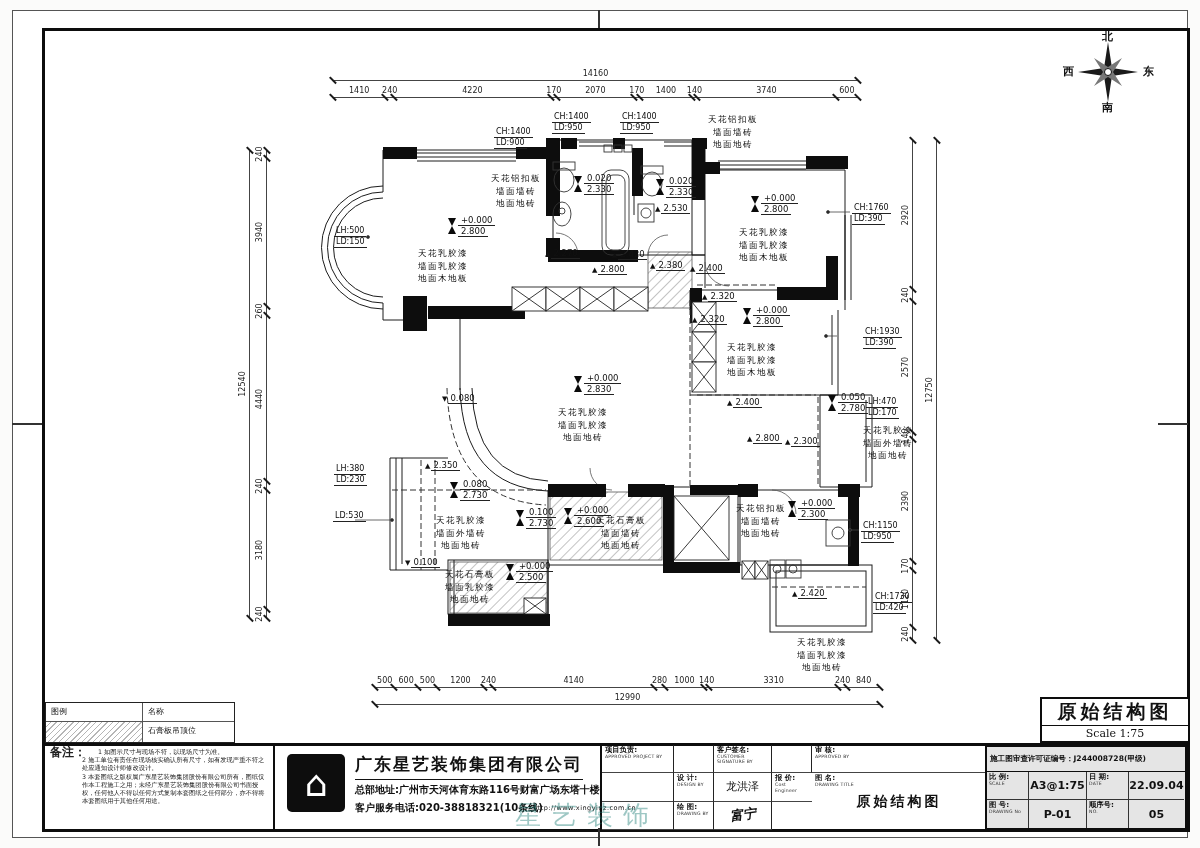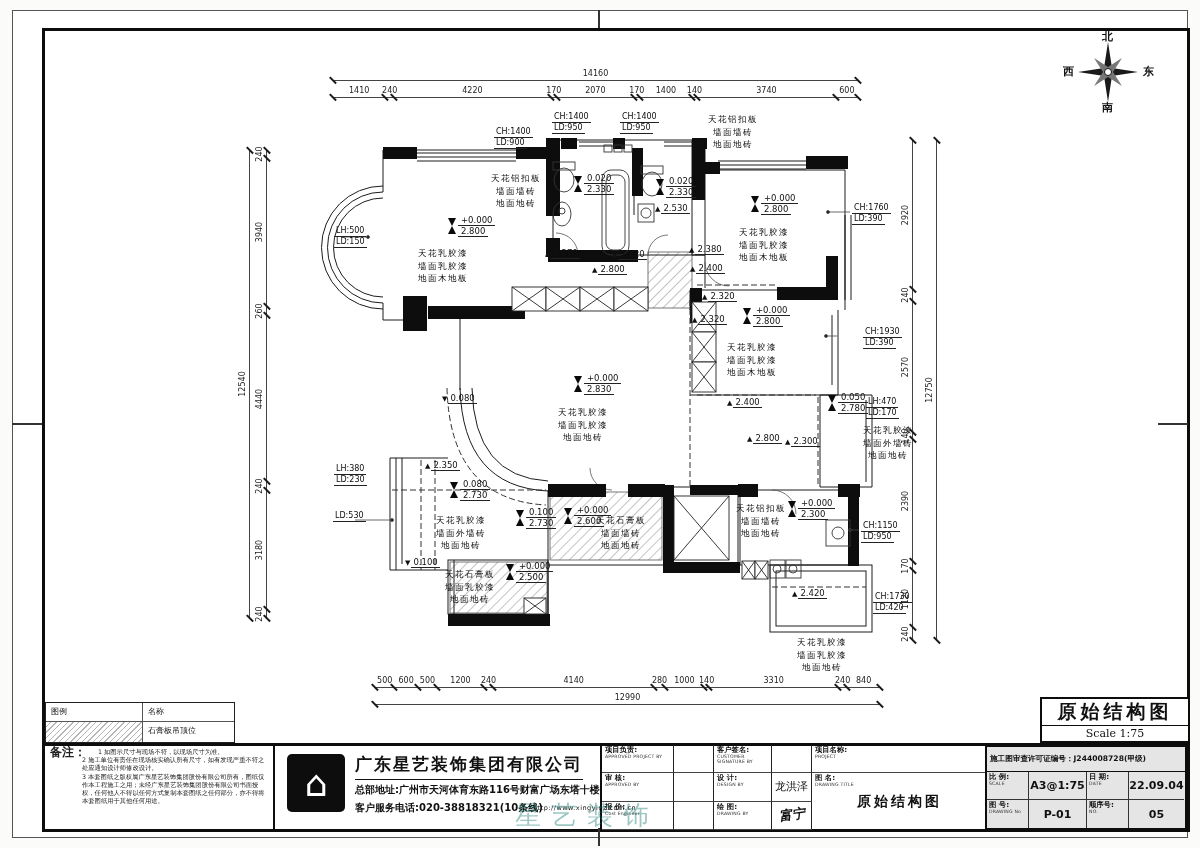--- a/index.html
+++ b/index.html
@@ -470,21 +470,21 @@
     <div class="e2" style="left: 516px; top: 507px;">
       <span class="bow"></span>
       <span class="tx">
         <i>0.100</i>
         <i>2.730</i>
       </span>
     </div>
     <div class="e1" style="left: 545px; top: 248px;"><span class="tri">▲</span><span class="u">2.270</span></div>
     <div class="e1" style="left: 592px; top: 264px;"><span class="tri">▲</span><span class="u">2.800</span></div>
     <div class="e1" style="left: 612px; top: 249px;"><span class="tri">▲</span><span class="u">2.420</span></div>
-    <div class="e1" style="left: 650px; top: 244px; padding-left: 39px;"><span class="tri">▲</span><span class="u">2.380</span></div>
+    <div class="e1" style="left: 650px; top: 260px;"><span class="tri">▲</span><span class="u">2.380</span></div>
     <div class="e1" style="left: 690px; top: 263px;"><span class="tri">▲</span><span class="u">2.400</span></div>
     <div class="e1" style="left: 702px; top: 291px;"><span class="tri">▲</span><span class="u">2.320</span></div>
     <div class="e1" style="left: 692px; top: 314px;"><span class="tri">▲</span><span class="u">2.320</span></div>
     <div class="e1" style="left: 655px; top: 203px;"><span class="tri">▲</span><span class="u">2.530</span></div>
     <div class="e1" style="left: 425px; top: 460px;"><span class="tri">▲</span><span class="u">2.350</span></div>
     <div class="e1" style="left: 442px; top: 393px;"><span class="tri">▼</span><span class="u">0.080</span></div>
     <div class="e1" style="left: 405px; top: 557px;"><span class="tri">▼</span><span class="u">0.100</span></div>
     <div class="e1" style="left: 727px; top: 397px;"><span class="tri">▲</span><span class="u">2.400</span></div>
     <div class="e1" style="left: 747px; top: 433px;"><span class="tri">▲</span><span class="u">2.800</span></div>
     <div class="e1" style="left: 785px; top: 436px;"><span class="tri">▲</span><span class="u">2.300</span></div>
@@ -571,24 +571,20 @@
   <div class="c">
       <div class="cn">项目负责:</div>
       <div class="en">APPROVED PROJECT BY</div>
     </div>
   <div class="c valcell"></div>
   <div class="c">
       <div class="cn">客户签名:</div>
       <div class="en">CUSTOMER SIGNATURE BY</div>
     </div>
   <div class="c valcell"></div>
-  <div class="c">
-      <div class="cn">项目名称:</div>
-      <div class="en">PROJECT</div>
-    </div>
 
   <div class="c">
       <div class="cn">审 核:</div>
       <div class="en">APPROVED BY</div>
     </div>
   <div class="c valcell"></div>
   <div class="c">
       <div class="cn">设 计:</div>
       <div class="en">DESIGN BY</div>
     </div>

